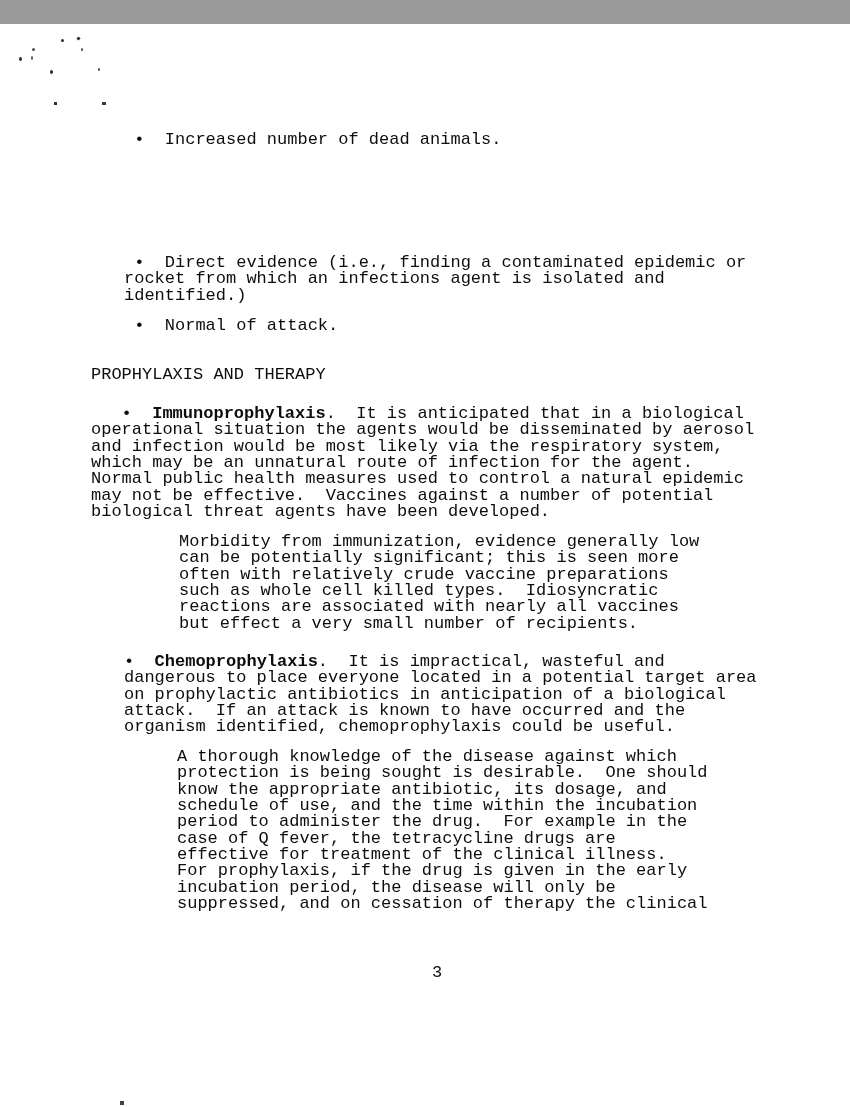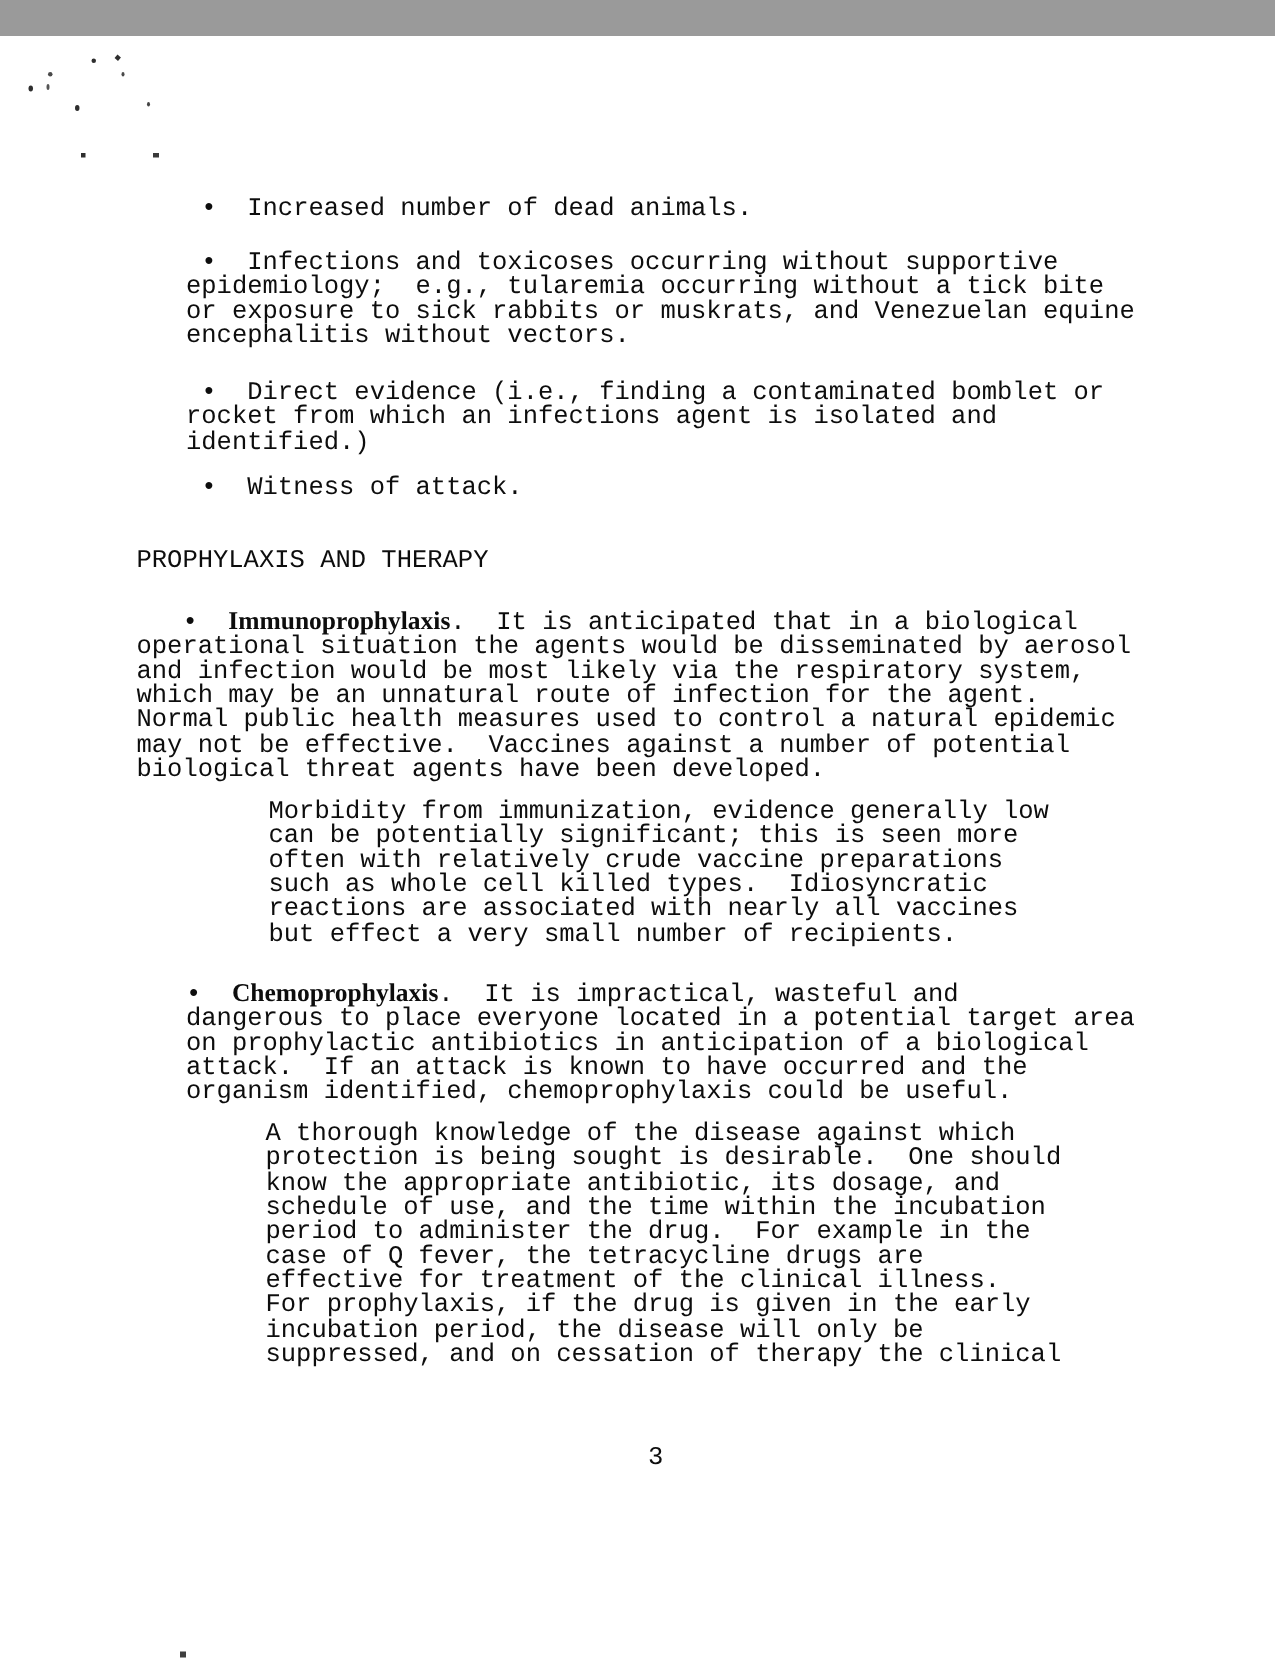--- a/index.html
+++ b/index.html
@@ -14,21 +14,21 @@
   .blk{
     position:absolute;
     margin:0;
     font-family:"Liberation Mono",monospace;
     font-size:17px;
     line-height:16.35px;
     letter-spacing:0;
     color:#0d0d0d;
     white-space:pre;
   }
-  .bold{font-weight:bold;font-family:Liberation Serif, serif;}
+  .bold{font-weight:bold;}
   .u{text-decoration-thickness:1.5px;text-underline-offset:3px;}
   
   #b1{left:124px;top:108px}
   #b2{left:124px;top:144px}
   #b3{left:124px;top:231px}
   #b4{left:124px;top:294px}
   #hd{left:91px;top:343px}
   #im{left:91px;top:382px}
   #q1{left:179px;top:510px}
   #ch{left:124px;top:630px}
@@ -66,30 +66,26 @@
   <span class="speck" id="s8"></span>
   <span class="speck" id="s9"></span>
   <span class="speck" id="s10"></span>
   <span class="speck" id="s11"></span>
   <span class="speck" id="s12"></span>
   <span class="speck" id="s13"></span>
   <span class="speck" id="s14"></span>
 
   <pre class="blk" id="b1"><span> •  </span><span>Increased number of dead animals.</span></pre>
 
-  <pre class="blk" id="b2"><span> •  </span><span>Infections and toxicoses occurring without supportive
-epidemiology;  e.g., tularemia occurring without a tick bite
-or exposure to sick rabbits or muskrats, and Venezuelan equine
-encephalitis without vectors.</span></pre>
 
-  <pre class="blk" id="b3"><span> •  </span><span>Direct evidence (i.e., finding a contaminated bomblet or
+  <pre class="blk" id="b3"><span> •  </span><span>Direct evidence (i.e., finding a contaminated epidemic or
 rocket from which an infections agent is isolated and
 identified.)</span></pre>
 
-  <pre class="blk" id="b4"><span> •  </span><span>Witness of attack.</span></pre>
+  <pre class="blk" id="b4"><span> •  </span><span>Normal of attack.</span></pre>
 
   <pre class="blk" id="hd"><span class="u">PROPHYLAXIS AND THERAPY</span></pre>
 
   <pre class="blk" id="im"><span>   •  </span><span class="bold">Immunoprophylaxis</span><span>.  It is anticipated that in a biological
 operational situation the agents would be disseminated by aerosol
 and infection would be most likely via the respiratory system,
 which may be an unnatural route of infection for the agent.
 Normal public health measures used to control a natural epidemic
 may not be effective.  Vaccines against a number of potential
 biological threat agents have been developed.</span></pre>

